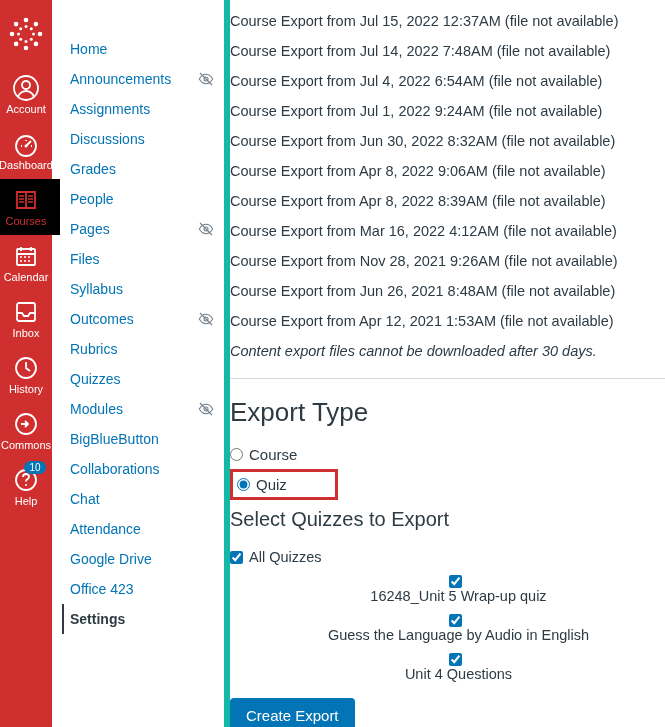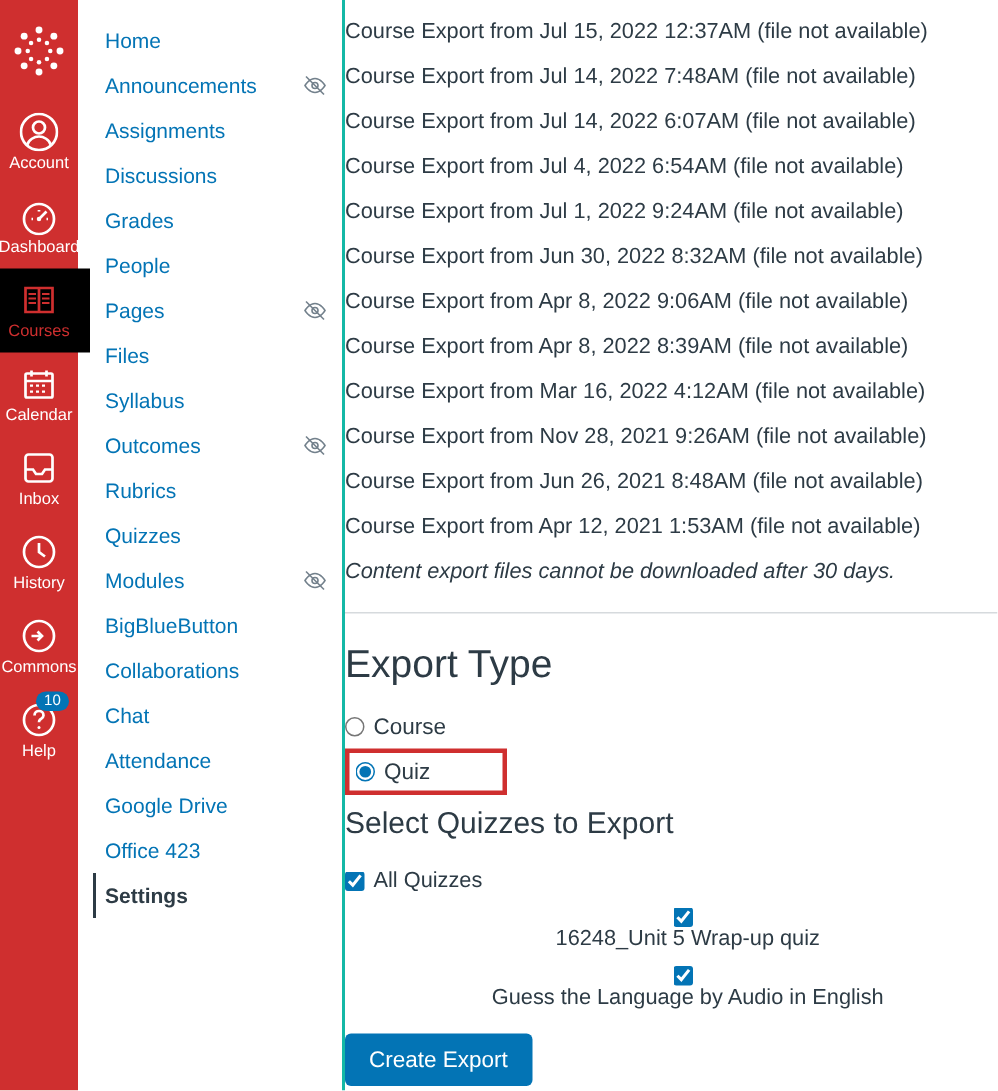--- a/index.html
+++ b/index.html
@@ -7,21 +7,21 @@
 .layout { display: flex; height: 100%; }
 
 .global-nav { width: 52px; background: #cf2f2f; display: flex; flex-direction: column; align-items: center; padding-top: 0; }
 .global-nav .logo { width: 67px; height: 67px; display: flex; align-items: center; justify-content: center; }
 .global-nav .nav-item { width: 67px; padding: 8px 0; display: flex; flex-direction: column; align-items: center; color: #fff; cursor: pointer; position: relative; }
 .global-nav .nav-item.active { background: #000000; color: #cf2f2f; }
 .global-nav .nav-item .icon-wrap { width: 26px; height: 26px; display: flex; align-items: center; justify-content: center; }
 .global-nav .nav-item .label { font-size: 11px; margin-top: 2px; text-align: center; }
 .badge { position: absolute; top: 2px; right: 14px; background: #0374b5; color: #fff; border-radius: 9px; font-size: 10px; padding: 1px 5px; min-width: 16px; text-align: right; }
 
-.course-nav { width: 178px; padding: 12px 10px 0 18px; border-right: 2px solid #14b8a6; }
+.course-nav { width: 178px; padding: 34px 10px 0 18px; border-right: 6px solid #14b8a6; }
 .course-nav .cn-item { display: flex; align-items: center; justify-content: space-between; padding: 7px 0; cursor: pointer; }
 .course-nav .cn-item .cn-label { color: #0374b5; font-size: 14px; }
 .course-nav .cn-item.settings { border-left: 2px solid #2d3b45; padding-left: 6px; margin-left: -8px; }
 .course-nav .cn-item.settings .cn-label { color: #2d3b45; font-weight: 700; }
 .eye-off { color: #73818c; }
 
 .main { flex: 1; padding: 6px 0 20px 0; }
 .export-list { padding: 0 10px 0 0; }
 .export-list .row { color: #2d3b45; font-size: 14.5px; padding: 7px 0; }
 .export-note { font-style: italic; color: #2d3b45; font-size: 14.5px; padding: 7px 0 15px 0; }
@@ -243,21 +243,20 @@
         <div class="cn-item settings">
           <span class="cn-label">Settings</span>
         </div>
       </div>
   </div>
 
   <div class="main">
     <div class="export-list" id="exportList">
         <div class="row">Course Export from Jul 15, 2022 12:37AM (file not available)</div>
         <div class="row">Course Export from Jul 14, 2022 7:48AM (file not available)</div>
-        <div class="row">Course Export from Jul 14, 2022 6:07AM (file not available)</div>
         <div class="row">Course Export from Jul 4, 2022 6:54AM (file not available)</div>
         <div class="row">Course Export from Jul 1, 2022 9:24AM (file not available)</div>
         <div class="row">Course Export from Jun 30, 2022 8:32AM (file not available)</div>
         <div class="row">Course Export from Apr 8, 2022 9:06AM (file not available)</div>
         <div class="row">Course Export from Apr 8, 2022 8:39AM (file not available)</div>
         <div class="row">Course Export from Mar 16, 2022 4:12AM (file not available)</div>
         <div class="row">Course Export from Nov 28, 2021 9:26AM (file not available)</div>
         <div class="row">Course Export from Jun 26, 2021 8:48AM (file not available)</div>
         <div class="row">Course Export from Apr 12, 2021 1:53AM (file not available)</div>
       </div>
@@ -285,17 +284,21 @@
     </label>
     <div id="quizList">
         <label class="cb-row cb-indent">
           <input type="checkbox" checked="" style="">
           <span>16248_Unit 5 Wrap-up quiz</span>
         </label>
         <label class="cb-row cb-indent">
           <input type="checkbox" checked="" style="">
           <span>Guess the Language by Audio in English</span>
         </label>
+        <label class="cb-row cb-indent">
+          <input type="checkbox" checked="" style="">
+          <span>Unit 4 Questions</span>
+        </label>
       </div>
     
     <button class="btn-primary">Create Export</button>
   </div>
 </div>
 
 </body></html>

